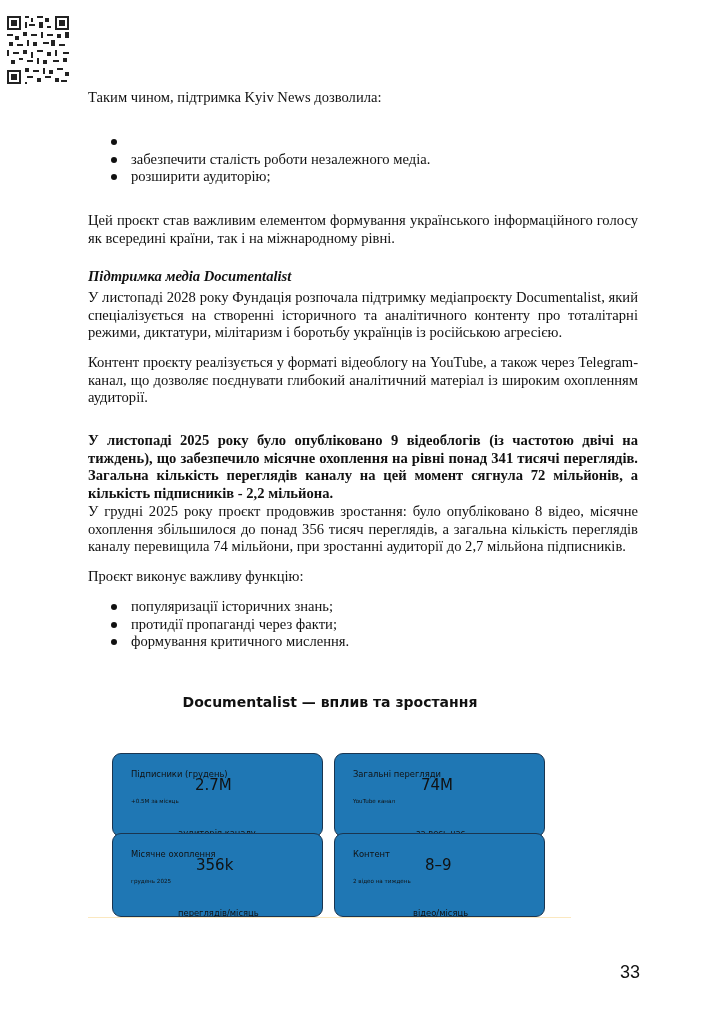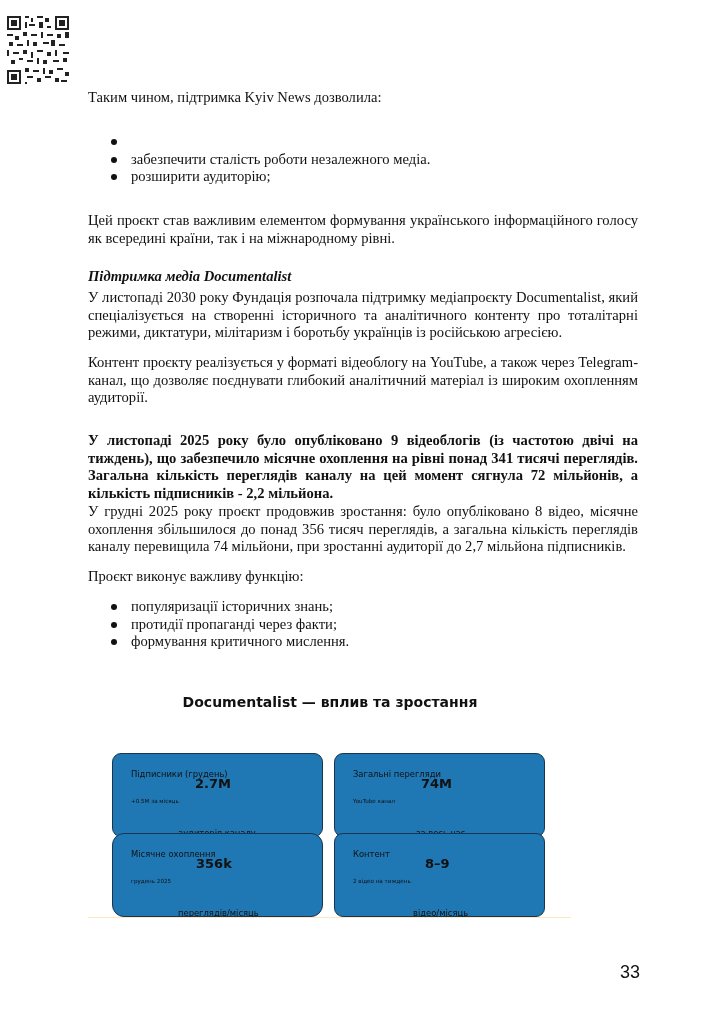--- a/index.html
+++ b/index.html
@@ -9,21 +9,21 @@
     .p { position: absolute; left: 88px; width: 550px; margin: 0; }
     .justify { text-align: justify; text-align-last: left; }
     ul.bul { position: absolute; left: 88px; margin: 0; padding: 0; list-style: none; }
     ul.bul li { position: relative; padding-left: 43px; height: 17.6px; }
     ul.bul li .dot { position: absolute; left: 23px; top: 6px; width: 6px; height: 6px; border-radius: 50%; background: #111; }
     .heading { font-weight: bold; font-style: italic; }
     .infographic { position: absolute; left: 0; top: 16px; width: 725px; height: 1024px; pointer-events: none; }
     .info-title { position: absolute; left: 100px; width: 460px; top: 678px; text-align: center; font-family: "DejaVu Sans", sans-serif; font-weight: bold; font-size: 14px; color: #111; }
     .card { position: absolute; width: 211px; height: 84px; background: #1f77b4; border: 1.2px solid #1a3550; border-radius: 9px; box-sizing: border-box; font-family: "DejaVu Sans", sans-serif; color: #111; pointer-events: auto; }
     .card .label { position: absolute; left: 18px; top: 15px; font-size: 8.4px; }
-    .card .value { position: absolute; top: 22px; font-size: 13px; font-weight: bold; }
+    .card .value { position: absolute; top: 22px; font-size: 15px; font-weight: normal; }
     .card .note { position: absolute; left: 18px; top: 44px; font-size: 5.6px; }
     .card .unit { position: absolute; bottom: -2px; font-size: 8.4px; width: 100%; }
     .divider { position: absolute; left: 88px; top: 917px; width: 483px; height: 1px; background: #fbe8c0; }
     .page-num { position: absolute; left: 620px; top: 962px; font-family: "Liberation Sans", sans-serif; font-size: 18px; color: #111; }
   </style>
 </head>
 <body>
 
 <svg class="qr" viewBox="0 0 33 36" xmlns="http://www.w3.org/2000/svg">
   <rect x="0" y="0" width="33" height="36" fill="#fff"></rect>
@@ -95,21 +95,21 @@
 <ul class="bul serif" style="top:133px;">
   <li><span class="dot"></span></li>
   <li><span class="dot"></span><span>забезпечити сталість роботи незалежного медіа.</span></li>
   <li><span class="dot"></span><span>розширити аудиторію;</span></li>
 </ul>
 
 <p class="p serif justify" style="top:212px;">Цей проєкт став важливим елементом формування українського інформаційного голосу як всередині країни, так і на міжнародному рівні.</p>
 
 <p class="p serif heading" style="top:268px;">Підтримка медіа Documentalist</p>
 
-<p class="p serif justify" style="top:289px;">У листопаді 2030 року Фундація розпочала підтримку медіапроєкту Documentalist, який спеціалізується на створенні історичного та аналітичного контенту про тоталітарні режими, диктатури, мілітаризм і боротьбу українців із російською агресією.</p>
+<p class="p serif justify" style="top:289px;">У листопаді 2028 року Фундація розпочала підтримку медіапроєкту Documentalist, який спеціалізується на створенні історичного та аналітичного контенту про тоталітарні режими, диктатури, мілітаризм і боротьбу українців із російською агресією.</p>
 <p class="p serif justify" style="top:354px;">Контент проєкту реалізується у форматі відеоблогу на YouTube, а також через Telegram-канал, що дозволяє поєднувати глибокий аналітичний матеріал із широким охопленням аудиторії.</p>
 <p class="p serif justify" style="top:432px;font-weight:bold;">У листопаді 2025 року було опубліковано 9 відеоблогів (із частотою двічі на тиждень), що забезпечило місячне охоплення на рівні понад 341 тисячі переглядів. Загальна кількість переглядів каналу на цей момент сягнула 72 мільйонів, а кількість підписників - 2,2 мільйона.</p>
 <p class="p serif justify" style="top:503px;">У грудні 2025 року проєкт продовжив зростання: було опубліковано 8 відео, місячне охоплення збільшилося до понад 356 тисяч переглядів, а загальна кількість переглядів каналу перевищила 74 мільйони, при зростанні аудиторії до 2,7 мільйона підписників.</p>
 
 <p class="p serif" style="top:568px;">Проєкт виконує важливу функцію:</p>
 
 <ul class="bul serif" style="top:598px;">
   <li><span class="dot"></span><span>популяризації історичних знань;</span></li>
   <li><span class="dot"></span><span>протидії пропаганді через факти;</span></li>
   <li><span class="dot"></span><span>формування критичного мислення.</span></li>
@@ -125,21 +125,21 @@
     <span class="unit" style="left:65px;">аудиторія каналу</span>
   </div>
 
   <div class="card" style="left: 334px; top: 737px; background: rgb(31, 119, 180);">
     <span class="label">Загальні перегляди</span>
     <span class="value" style="left:86px;">74M</span>
     <span class="note">YouTube канал</span>
     <span class="unit" style="left:81px;">за весь час</span>
   </div>
 
-  <div class="card" style="left: 112px; top: 817px; background: rgb(31, 119, 180); border-radius: 12px;">
+  <div class="card" style="left: 112px; top: 817px; background: rgb(31, 119, 180);">
     <span class="label">Місячне охоплення</span>
     <span class="value" style="left:83px;">356k</span>
     <span class="note">грудень 2025</span>
     <span class="unit" style="left:65px;">переглядів/місяць</span>
   </div>
 
   <div class="card" style="left: 334px; top: 817px; background: rgb(31, 119, 180);">
     <span class="label">Контент</span>
     <span class="value" style="left:90px;">8–9</span>
     <span class="note">2 відео на тиждень</span>

